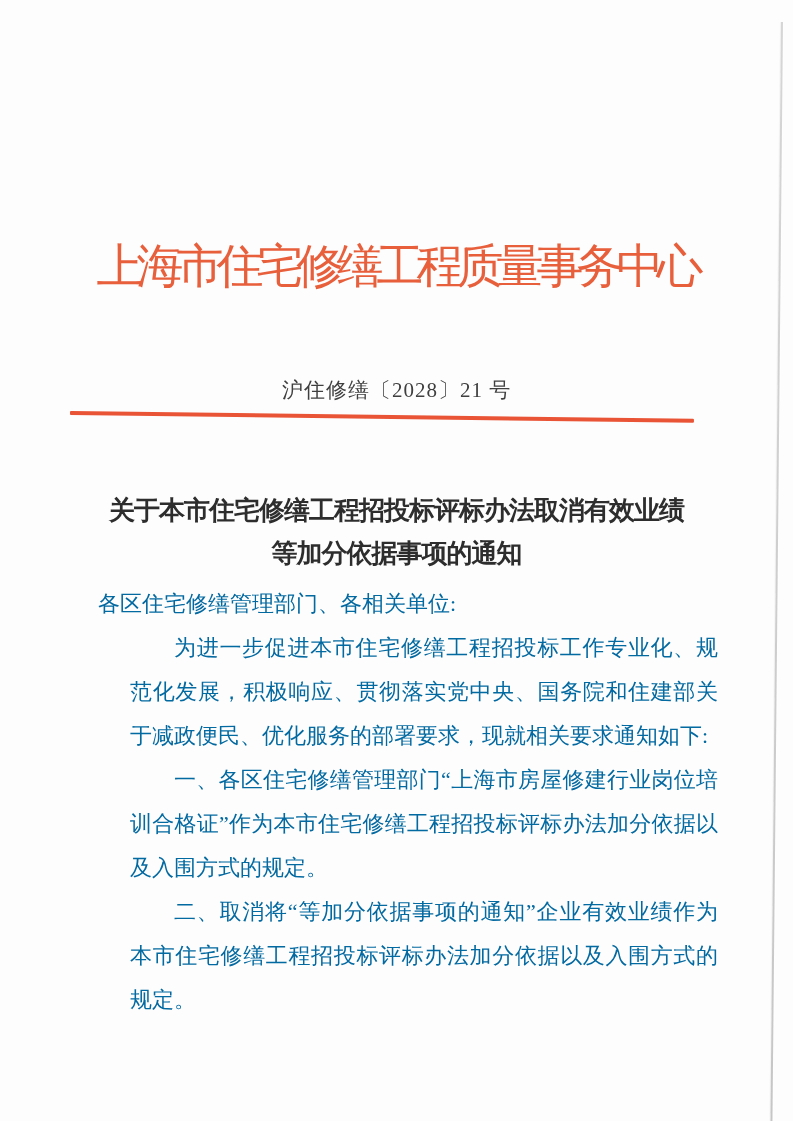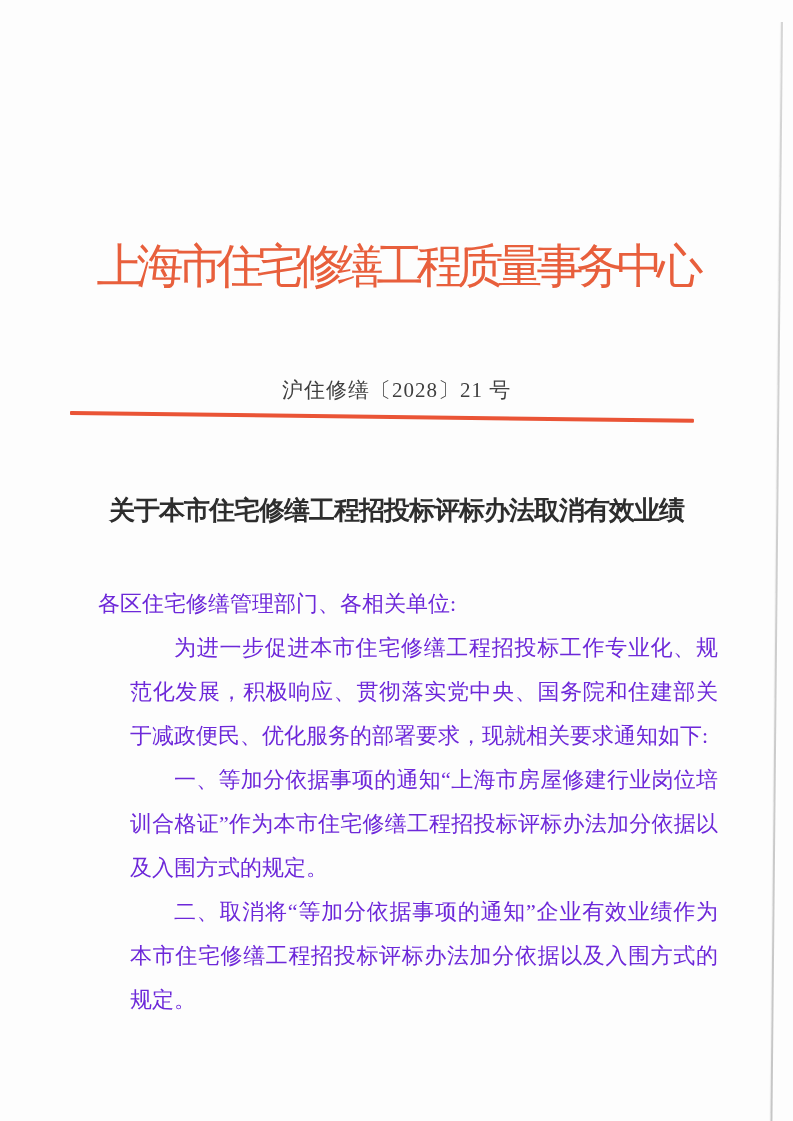--- a/index.html
+++ b/index.html
@@ -71,21 +71,21 @@
     margin-top: 32px;
   }
   
   .notice-body {
     position: absolute;
     top: 582px;
     left: 98px;
     width: 620px;
     font-size: 22px;
     line-height: 44px;
-    color: #6d28d9;
+    color: #0369a1;
     text-align: justify;
   }
   .notice-body p {
     margin: 0;
   }
   .notice-body p.para {
     text-indent: 2em;
     margin-left: 32px;
   }
   
@@ -107,24 +107,25 @@
 <div class="paper">
 
   <h1 class="letterhead">上海市住宅修缮工程质量事务中心</h1>
 
   <div class="doc-number">沪住修缮〔2028〕21 号</div>
 
   <div class="red-rule"></div>
 
   <div class="notice-title">
     <div>关于本市住宅修缮工程招投标评标办法取消有效业绩</div>
+    <div>等加分依据事项的通知</div>
   </div>
 
   <div class="notice-body">
     <p class="salutation">各区住宅修缮管理部门、各相关单位:</p>
     <p class="para">为进一步促进本市住宅修缮工程招投标工作专业化、规范化发展，积极响应、贯彻落实党中央、国务院和住建部关于减政便民、优化服务的部署要求，现就相关要求通知如下:</p>
-    <p class="para">一、等加分依据事项的通知“上海市房屋修建行业岗位培训合格证”作为本市住宅修缮工程招投标评标办法加分依据以及入围方式的规定。</p>
+    <p class="para">一、各区住宅修缮管理部门“上海市房屋修建行业岗位培训合格证”作为本市住宅修缮工程招投标评标办法加分依据以及入围方式的规定。</p>
     <p class="para">二、取消将“等加分依据事项的通知”企业有效业绩作为本市住宅修缮工程招投标评标办法加分依据以及入围方式的规定。</p>
   </div>
 
   <div class="scan-edge"></div>
 
 </div>
 
 </body></html>

